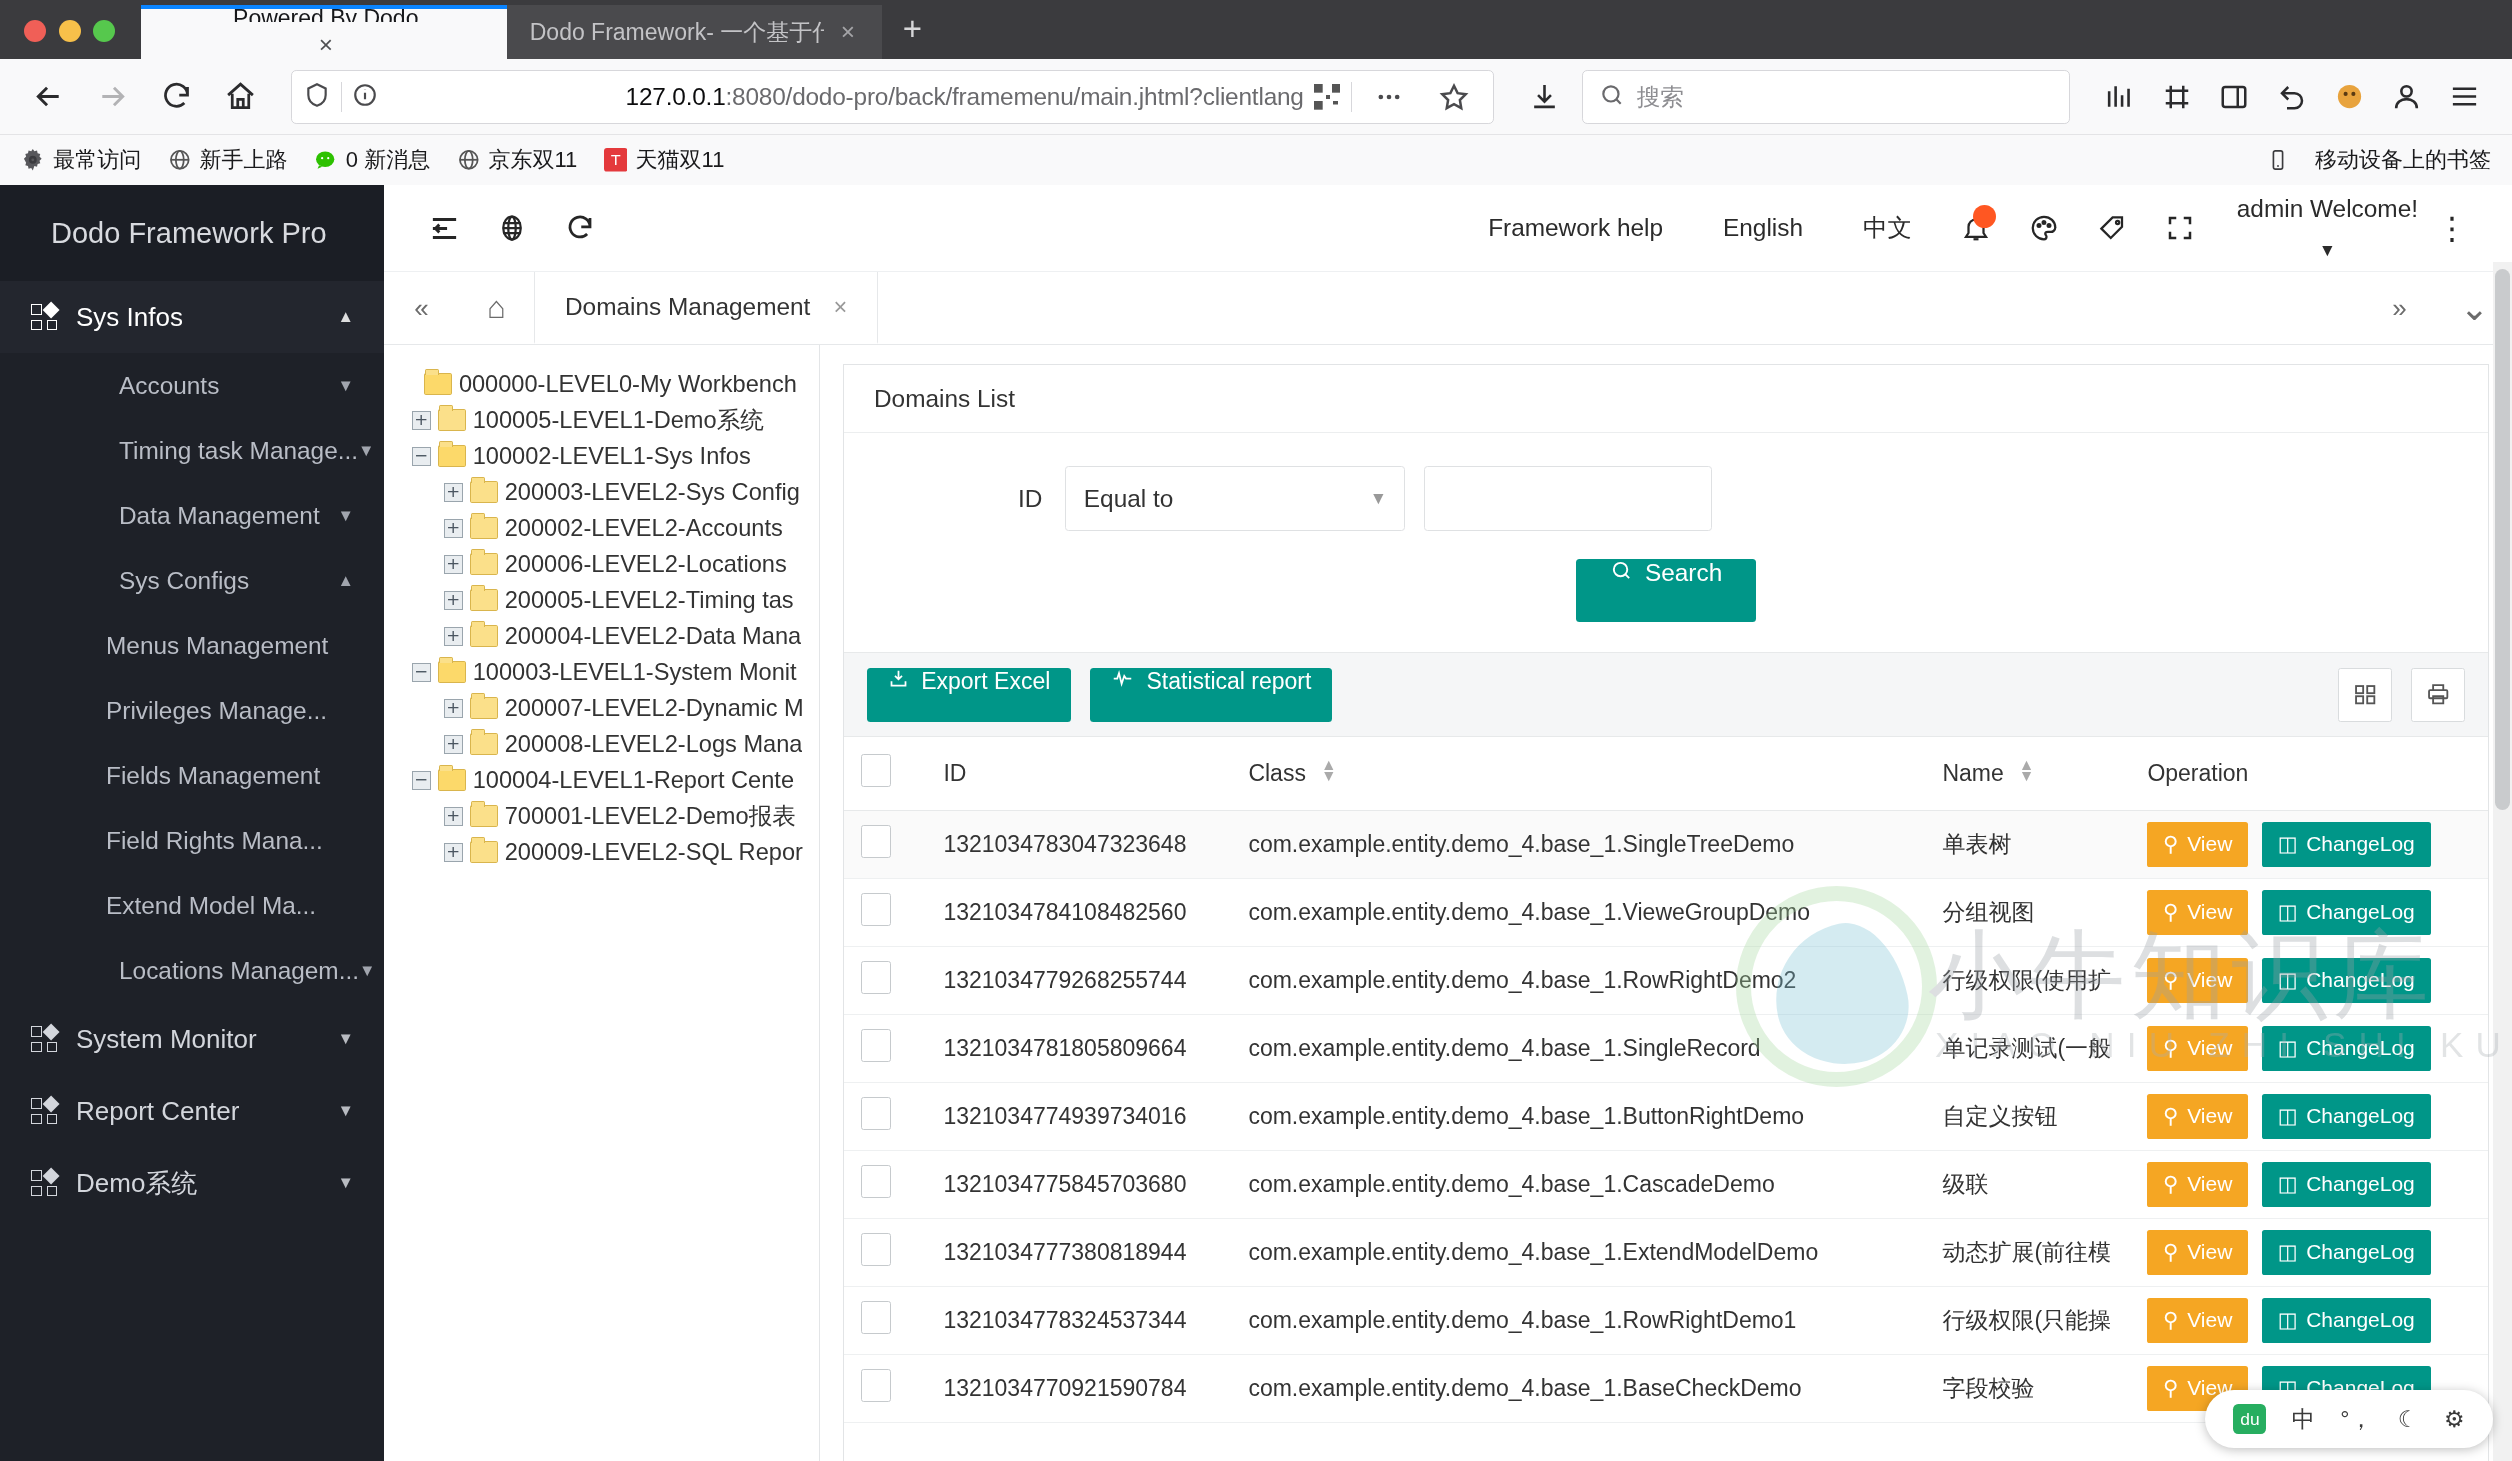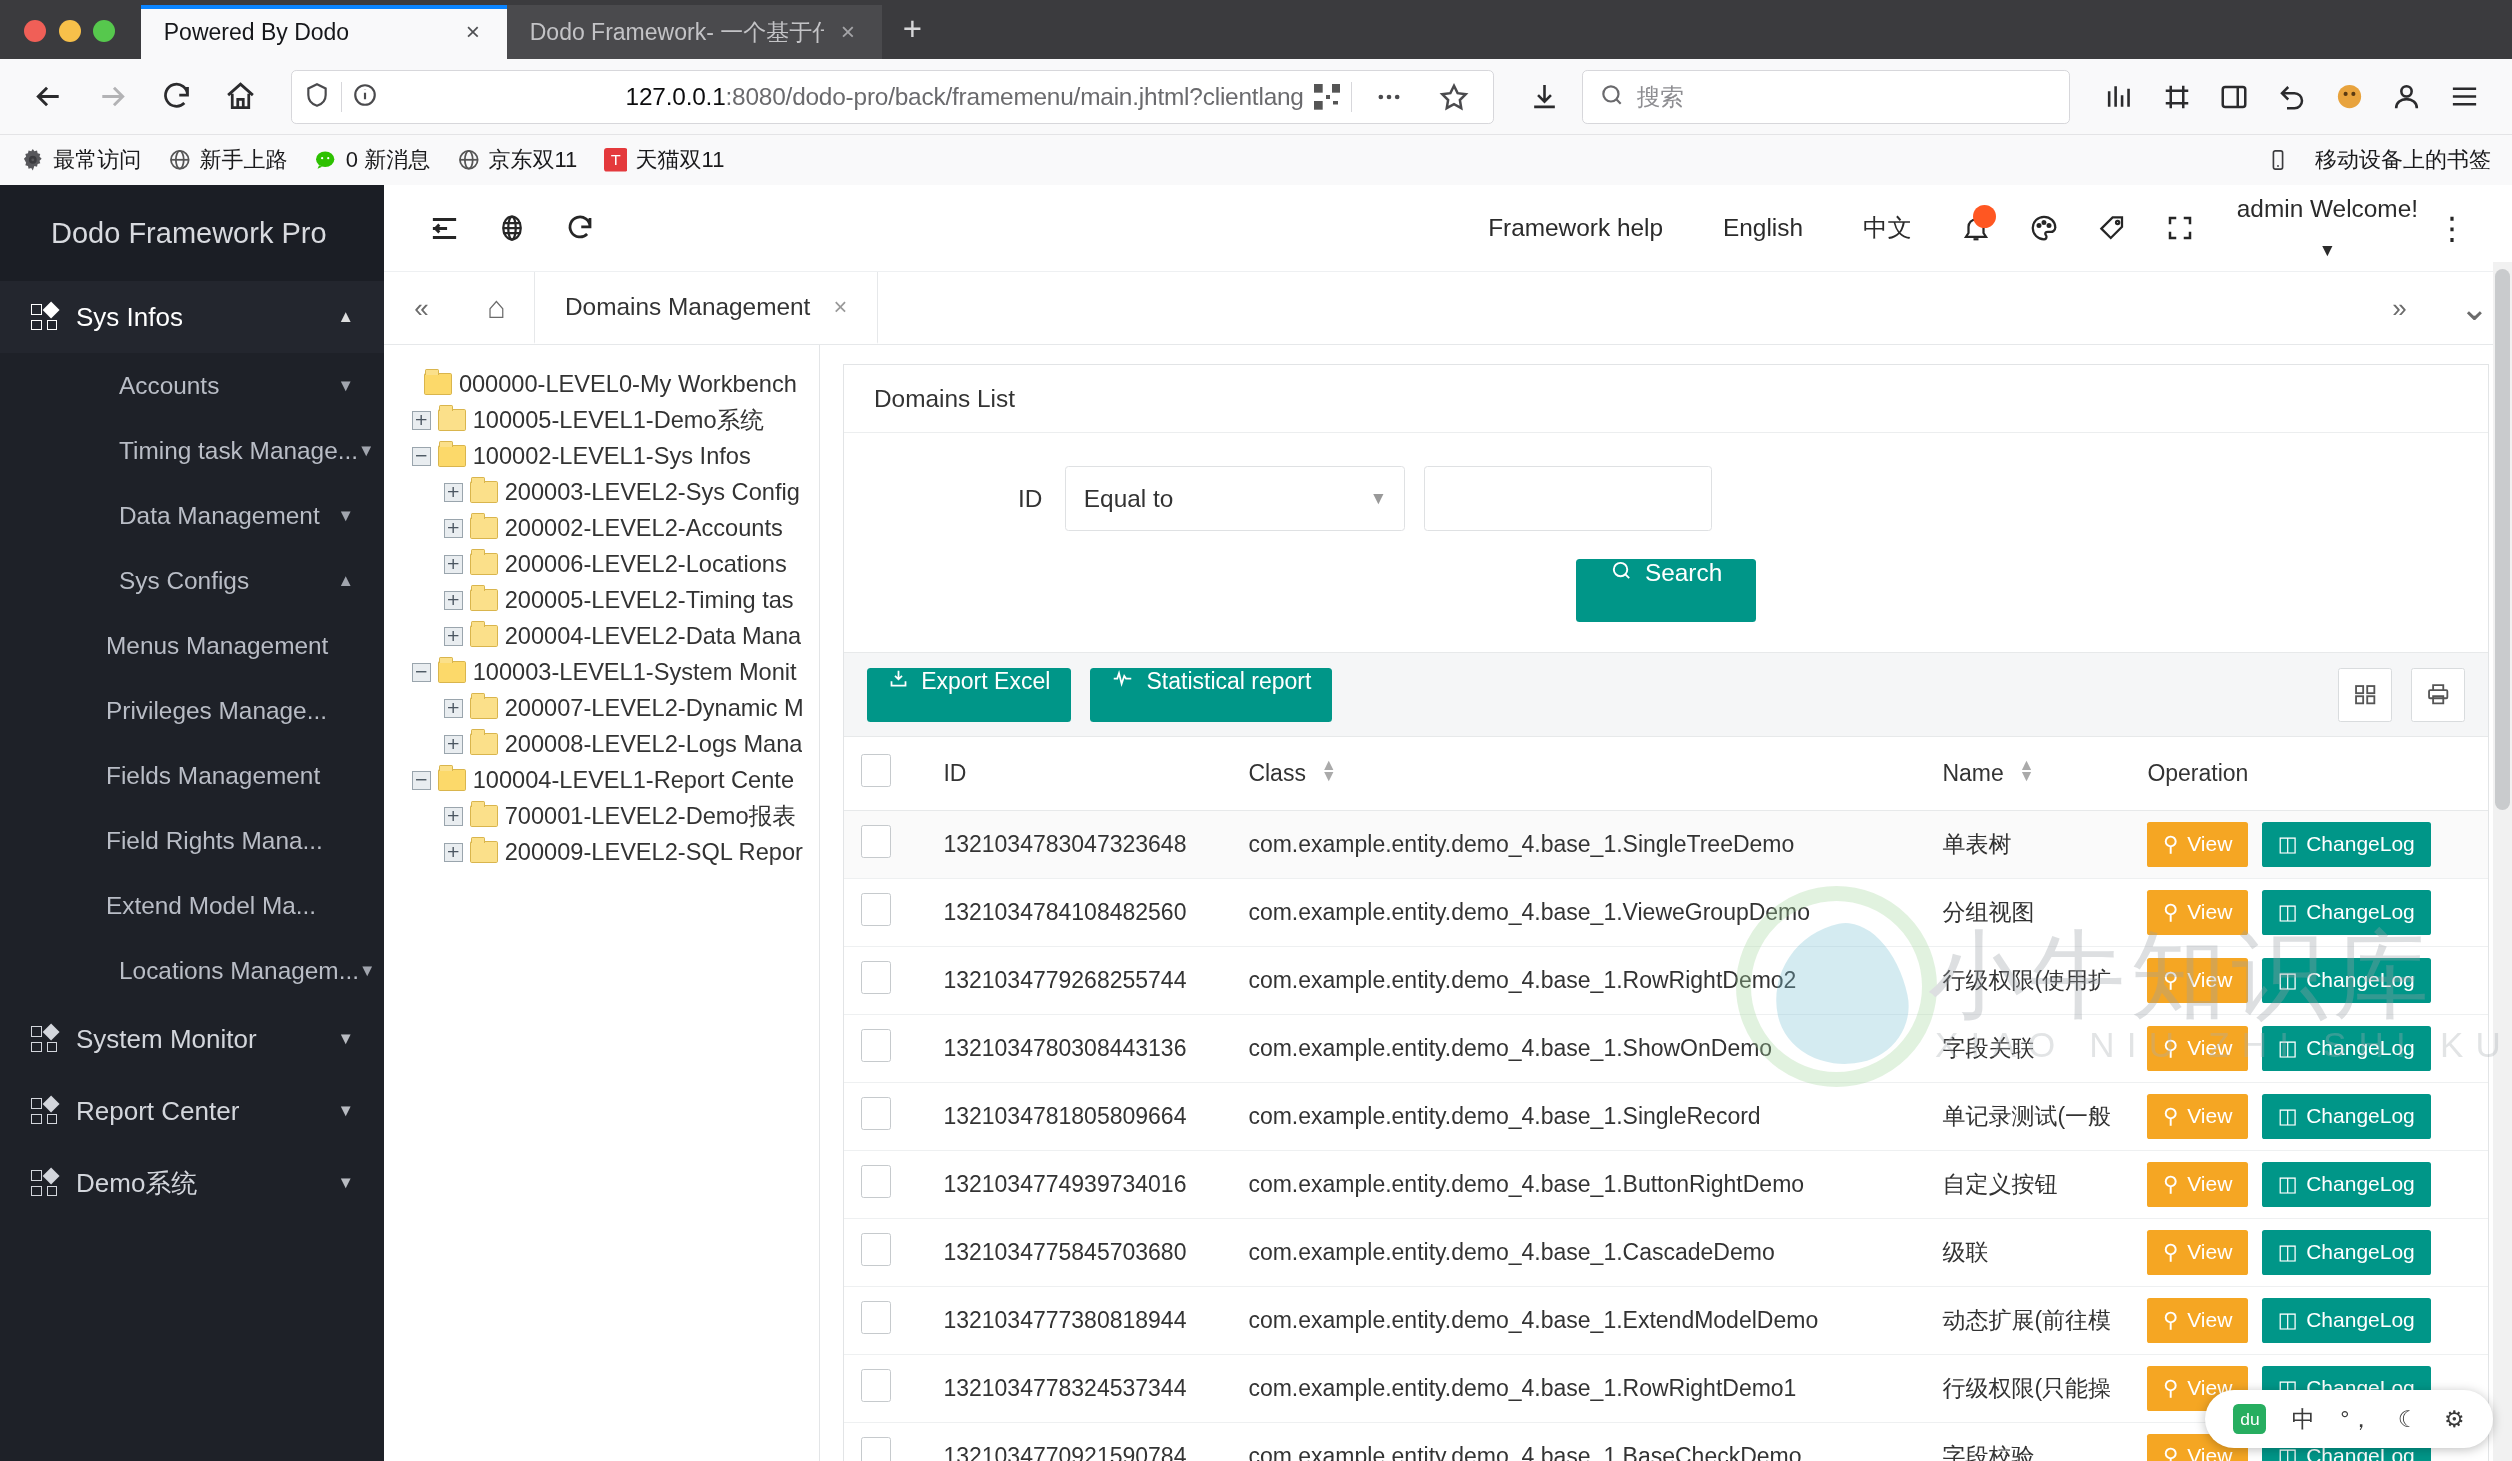--- a/index.html
+++ b/index.html
@@ -22,21 +22,21 @@
   .dot { width: 22px; height: 22px; border-radius: 50%; }
   .dot.red { background: #f05f57; }
   .dot.yellow { background: #f7c04a; }
   .dot.green { background: #56c84d; }
 
   .tab {
     height: 54px; min-width: 366px; max-width: 375px;
     display: flex; align-items: center; padding: 0 19px 0 23px;
     font-size: 23px; position: relative; gap: 8.7px;
   }
-  .tab.active { background: #f9f9fa; color: #16171a; border-radius: 0; }
+  .tab.active { background: #f9f9fa; color: #16171a; border-radius: 0; flex-direction: column; }
   .tab.active::before {
     content: ""; position: absolute; top: 0; left: 0; right: 0; height: 4.4px;
     background: #0a84ff;
   }
   .tab.inactive { background: #4a4a4d; color: #c3c3c6; }
   .tab-title {
     flex: 1; white-space: nowrap; overflow: hidden; text-overflow: clip;
   }
   .tab-close { font-size: 24.4px; opacity: .75; width: 30px; text-align: center; cursor: pointer;}
   .newtab {
@@ -884,38 +884,20 @@
                       </span>
                     <span class="btn-log">
                         <span>◫</span>
                         <span>ChangeLog</span>
                       </span>
                   </div>
                 </td>
               </tr>
               <tr>
                 <td><span class="chk"></span></td>
-                <td>1321034780308443136</td>
-                <td>com.example.entity.demo_4.base_1.ShowOnDemo</td>
-                <td>字段关联</td>
-                <td>
-                  <div class="op-cell">
-                    <span class="btn-view">
-                        <span>⚲</span>
-                        <span>View</span>
-                      </span>
-                    <span class="btn-log">
-                        <span>◫</span>
-                        <span>ChangeLog</span>
-                      </span>
-                  </div>
-                </td>
-              </tr>
-              <tr>
-                <td><span class="chk"></span></td>
                 <td>1321034781805809664</td>
                 <td>com.example.entity.demo_4.base_1.SingleRecord</td>
                 <td>单记录测试(一般</td>
                 <td>
                   <div class="op-cell">
                     <span class="btn-view">
                         <span>⚲</span>
                         <span>View</span>
                       </span>
                     <span class="btn-log">

